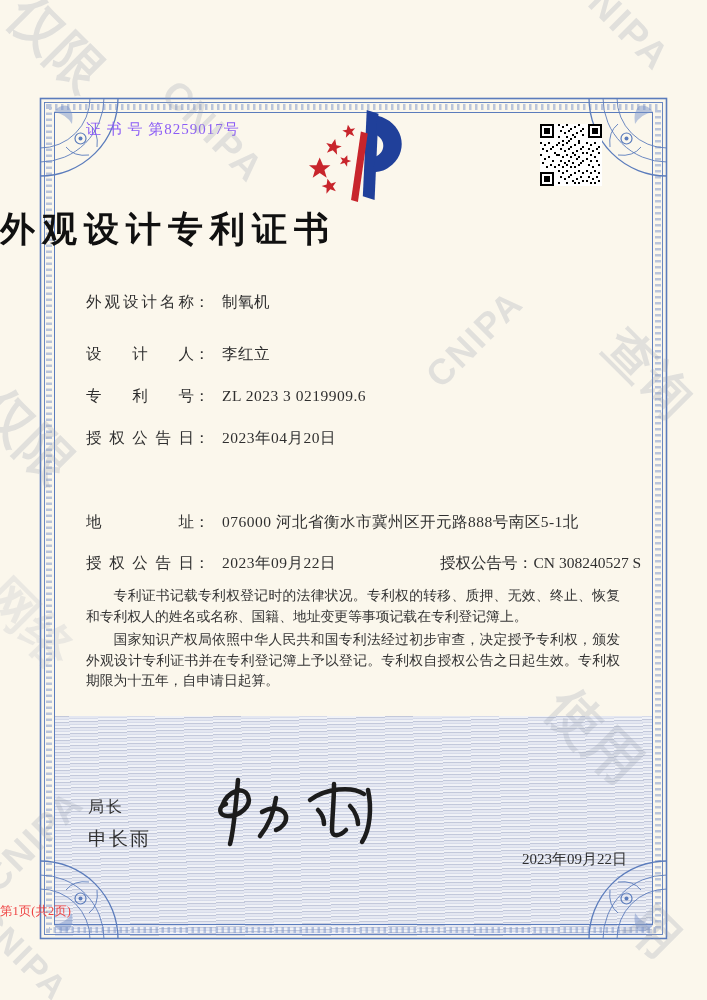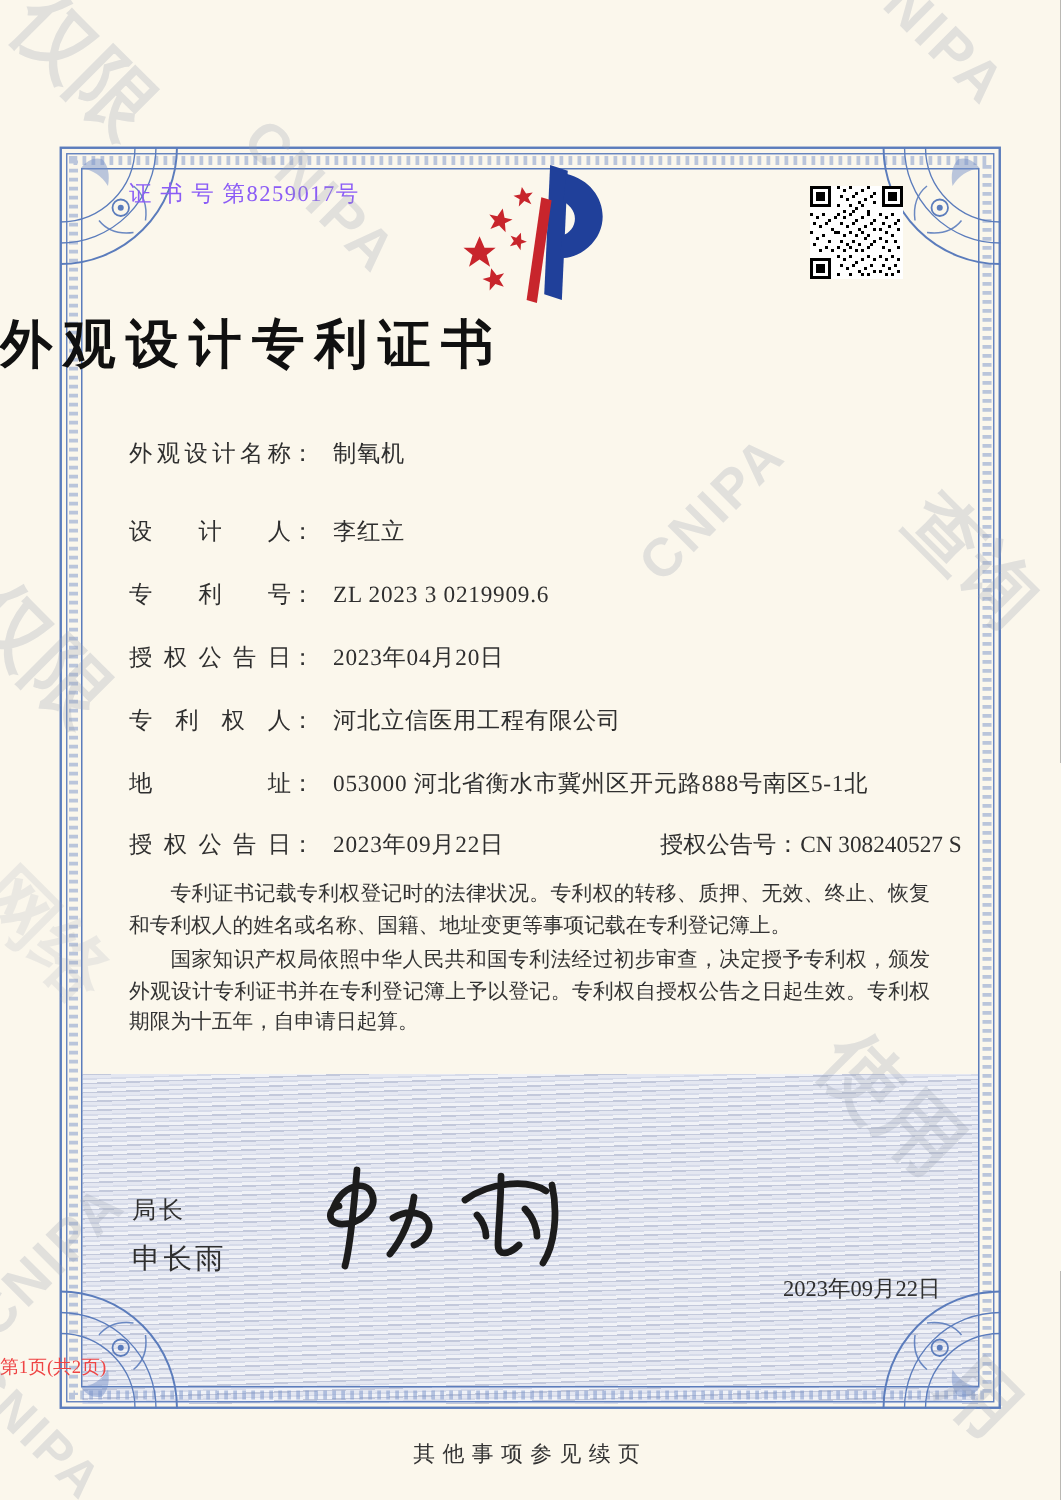--- a/index.html
+++ b/index.html
@@ -157,25 +157,22 @@
   </div>
   <div class="frow r2">
     <span class="flabel">设计人</span><span class="fcolon">：</span><span class="fvalue">李红立</span>
   </div>
   <div class="frow r3">
     <span class="flabel">专利号</span><span class="fcolon">：</span><span class="fvalue">ZL 2023 3 0219909.6</span>
   </div>
   <div class="frow r4">
     <span class="flabel">授权公告日</span><span class="fcolon">：</span><span class="fvalue">2023年04月20日</span>
   </div>
-  <div class="frow r5">
-    <span class="flabel">专利权人</span><span class="fcolon">：</span><span class="fvalue">河北立信医用工程有限公司</span>
-  </div>
   <div class="frow r6">
-    <span class="flabel">地址</span><span class="fcolon">：</span><span class="fvalue">053000 河北省衡水市冀州区开元路888号南区5-1北</span>
+    <span class="flabel">地址</span><span class="fcolon">：</span><span class="fvalue">076000 河北省衡水市冀州区开元路888号南区5-1北</span>
   </div>
   <div class="frow r7">
     <span class="flabel">授权公告日</span><span class="fcolon">：</span><span class="fvalue">2023年09月22日</span>
     <span class="grant2">
       <span>授权公告号</span><span class="fcolon">：</span><span>CN 308240527 S</span>
     </span>
   </div>
 
   <div class="paras">
     <p>专利证书记载专利权登记时的法律状况。专利权的转移、质押、无效、终止、恢复和专利权人的姓名或名称、国籍、地址变更等事项记载在专利登记簿上。</p>
@@ -187,21 +184,20 @@
   <svg class="sig" width="200" height="80" viewBox="0 0 200 80">
     <g fill="none" stroke="#1c1c1c" stroke-width="4.5" stroke-linecap="round" stroke-linejoin="round">
       <path d="M30,34 C36,18 52,14 56,24 C60,34 48,44 36,44 C26,44 26,34 34,32 M46,8 C44,30 42,58 38,72"></path>
       <path d="M84,26 C82,40 76,54 68,64 M70,40 C80,34 92,36 94,44 C95,50 90,56 84,58"></path>
       <path d="M118,28 C134,16 160,14 172,22 M142,12 C142,30 140,48 140,58 C140,66 148,64 154,58 M126,38 C130,42 132,48 132,52 M158,34 C164,40 166,48 166,52 M176,18 C180,36 178,58 170,70"></path>
     </g>
   </svg>
   <div class="issue-date">2023年09月22日</div>
 
   <div class="page-ind">第1页(共2页)</div>
-  <div class="footer-note">其他事项参见续页</div>
 
   <span class="wm wm1">仅限</span>
   <span class="wm wm2">CNIPA</span>
   <span class="wm wm3">CNIPA</span>
   <span class="wm wm4">CNIPA</span>
   <span class="wm wm5">仅限</span>
   <span class="wm wm6">查询</span>
   <span class="wm wm7">使用</span>
   <span class="wm wm8">CNIPA</span>
   <span class="wm wm9">网络</span>

